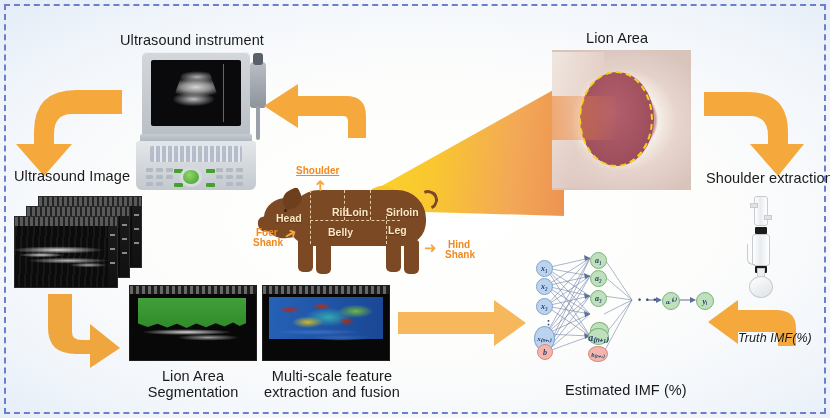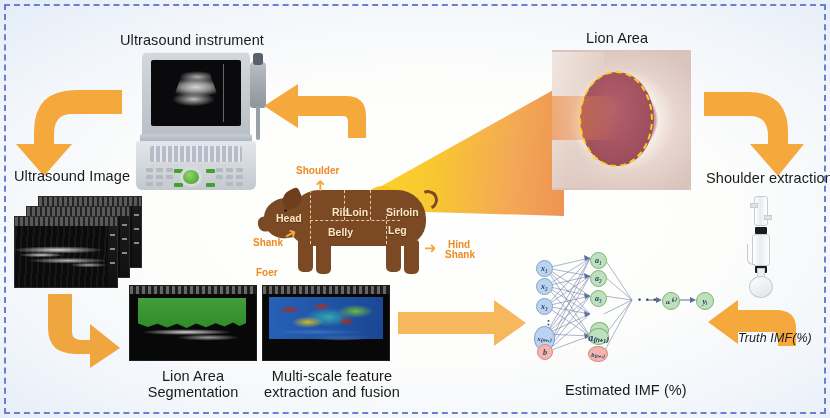--- a/index.html
+++ b/index.html
@@ -387,24 +387,24 @@
     <div class="cuth" style="left:52px;top:44px;width:90px;"></div>
 
     <div class="pigtxt" style="left:18px;top:36px;">Head</div>
     <div class="pigtxt" style="left:68px;top:30px;padding-left:6px;">Rib</div>
     <div class="pigtxt" style="left:88px;top:30px;">Loin</div>
     <div class="pigtxt" style="left:116px;top:30px;margin-left:12px;">Sirloin</div>
     <div class="pigtxt" style="left:70px;top:50px;">Belly</div>
     <div class="pigtxt" style="left:130px;top:48px;">Leg</div>
   </div>
 
-  <div class="orangetxt" style="left:296px;top:166px;">Shoulder</div>
+  <div class="orangetxt" style="left:296px;top:166px;text-decoration:underline;">Shoulder</div>
   <div class="smallarrow" style="left:313px;top:178px;transform:rotate(-90deg);">➜</div>
 
-  <div class="orangetxt" style="left:256px;top:228px;margin-top:40px;">Foer</div>
+  <div class="orangetxt" style="left:256px;top:228px;">Foer</div>
   <div class="orangetxt" style="left:253px;top:238px;">Shank</div>
   <div class="smallarrow" style="left:284px;top:226px;transform:rotate(-28deg);">➜</div>
 
   <div class="orangetxt" style="left:448px;top:240px;">Hind</div>
   <div class="orangetxt" style="left:445px;top:250px;">Shank</div>
   <div class="smallarrow" style="left:424px;top:240px;">➜</div>
 
   <div class="lbl" style="left:586px;top:30px;">Lion Area</div>
   <div id="lionphoto">
     <div class="rind"></div>

